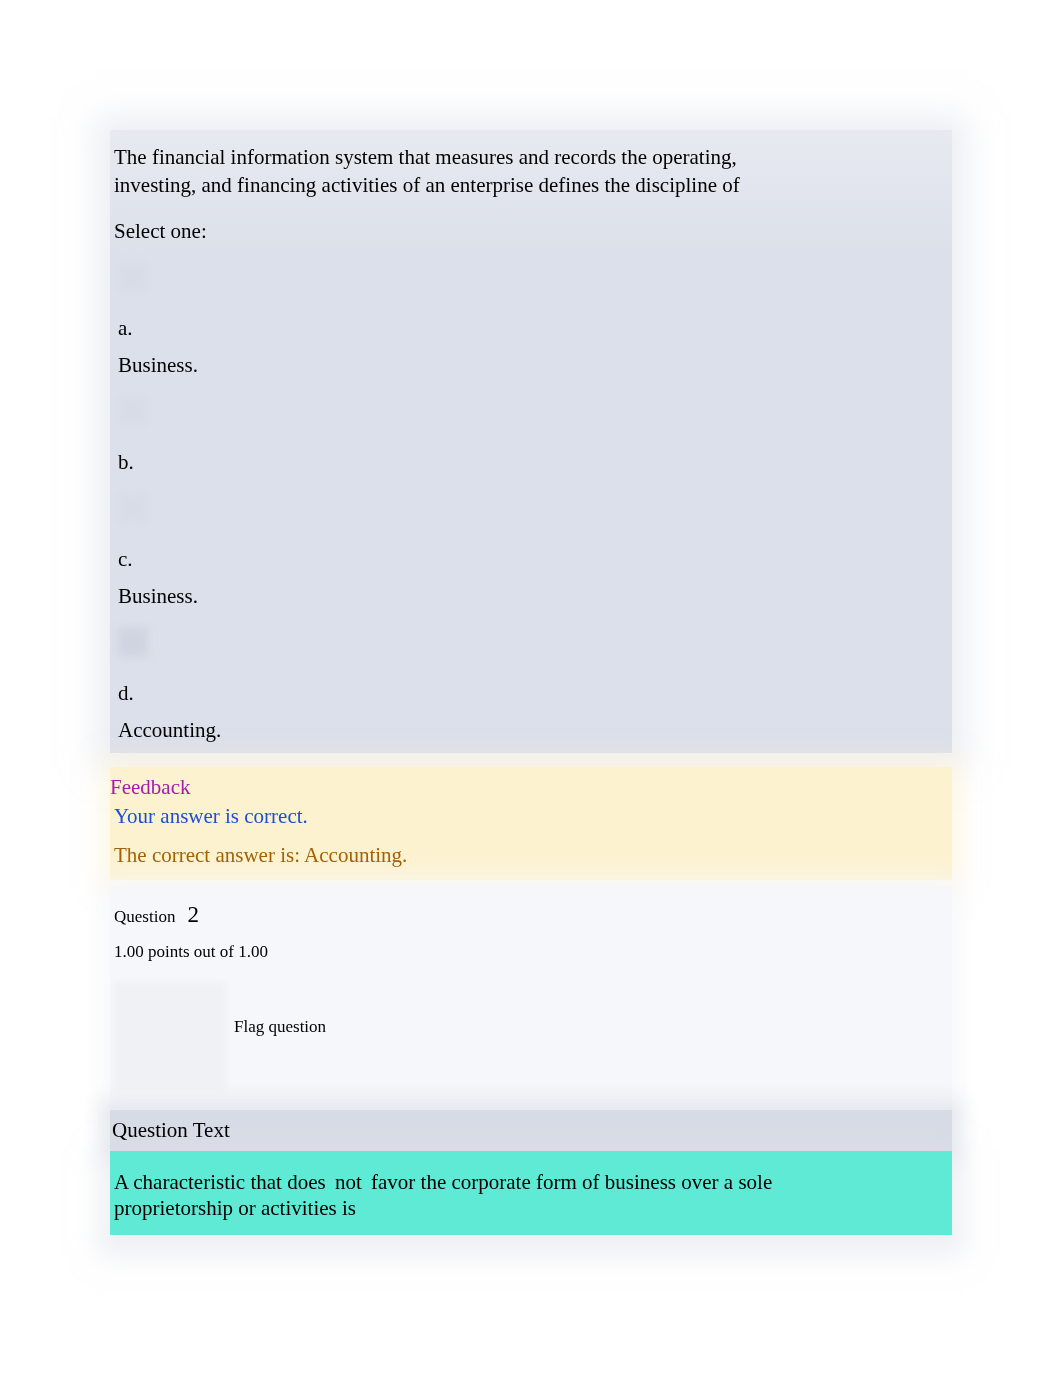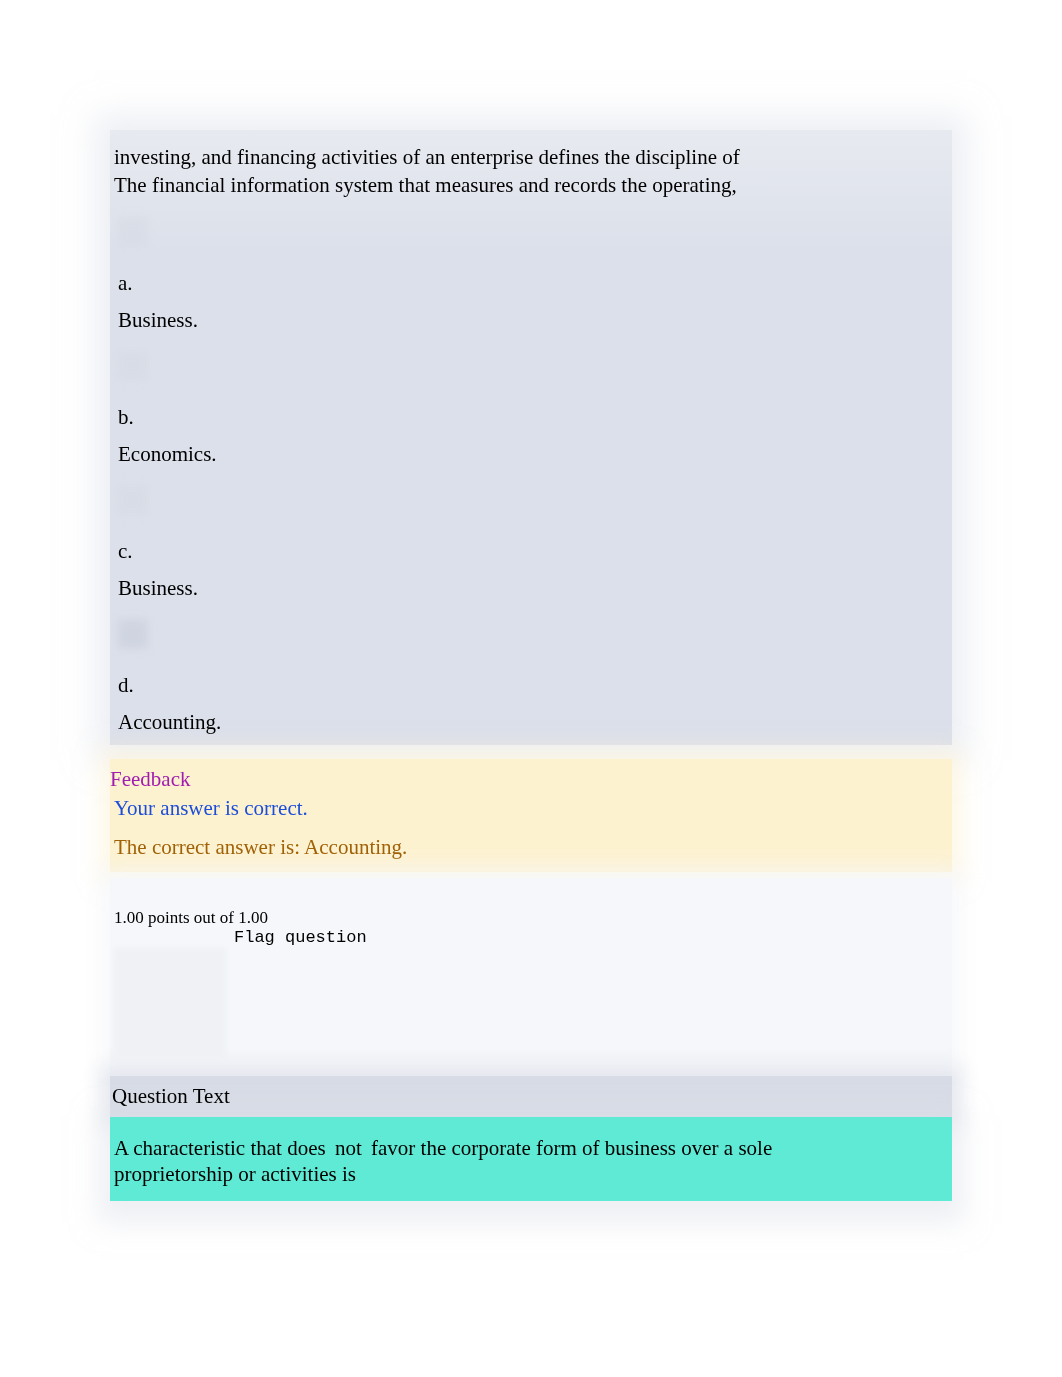--- a/index.html
+++ b/index.html
@@ -103,24 +103,23 @@
       width: 112px;
       height: 112px;
       background: #eff1f4;
       border-radius: 3px;
       margin: 20px 0 0 0;
       display: inline-block;
       filter: blur(2px);
     }
     .flag-row {
       display: flex;
-      align-items: flex-start;
+      align-items: center;
       gap: 8px;
       padding: 0 0 6px 0;
-      font-family: Liberation Mono, monospace;
     }
     .flag-text {
       font-size: 17px;
       padding-bottom: 2px;
     }
     .q2-text-heading {
       background: #d8dce6;
       font-size: 21px;
       padding: 8px 4px 8px 2px;
       box-shadow: 0 0 18px 10px rgba(216,220,230,0.6);
@@ -134,33 +133,33 @@
       box-shadow: 0 10px 25px 12px rgba(221,225,234,0.5);
     }
     .q2-body .not-word {
       padding: 0 4px;
     }
   </style>
 </head>
 <body>
 
 <div class="question-body">
+  <div class="line">The financial information system that measures and records the operating,</div>
   <div class="line">investing, and financing activities of an enterprise defines the discipline of</div>
-  <div class="line">The financial information system that measures and records the operating,</div>
+  <div class="select-one">Select one:</div>
 
   <div class="option-block">
     <div class="radio-placeholder"></div>
     <div class="option-label">a.</div>
     <div class="option-text">Business.</div>
   </div>
 
   <div class="option-block">
     <div class="radio-placeholder"></div>
     <div class="option-label">b.</div>
-    <div class="option-text">Economics.</div>
   </div>
 
   <div class="option-block">
     <div class="radio-placeholder"></div>
     <div class="option-label">c.</div>
     <div class="option-text">Business.</div>
   </div>
 
   <div class="option-block">
     <div class="radio-placeholder selected"></div>
@@ -169,20 +168,24 @@
   </div>
 </div>
 
 <div class="feedback-block">
   <div class="feedback-heading">Feedback</div>
   <div class="feedback-correct">Your answer is correct.</div>
   <div class="feedback-answer">The correct answer is: Accounting.</div>
 </div>
 
 <div class="q2-header">
+  <div class="q2-row1">
+    <span class="q2-question-word">Question</span>
+    <span class="q2-number">2</span>
+  </div>
   <div class="q2-points">1.00 points out of 1.00</div>
   <div class="flag-row">
     <div class="flag-img-placeholder"></div>
     <span class="flag-text">Flag question</span>
   </div>
 </div>
 
 <div class="q2-text-heading">Question Text</div>
 
 <div class="q2-body">

